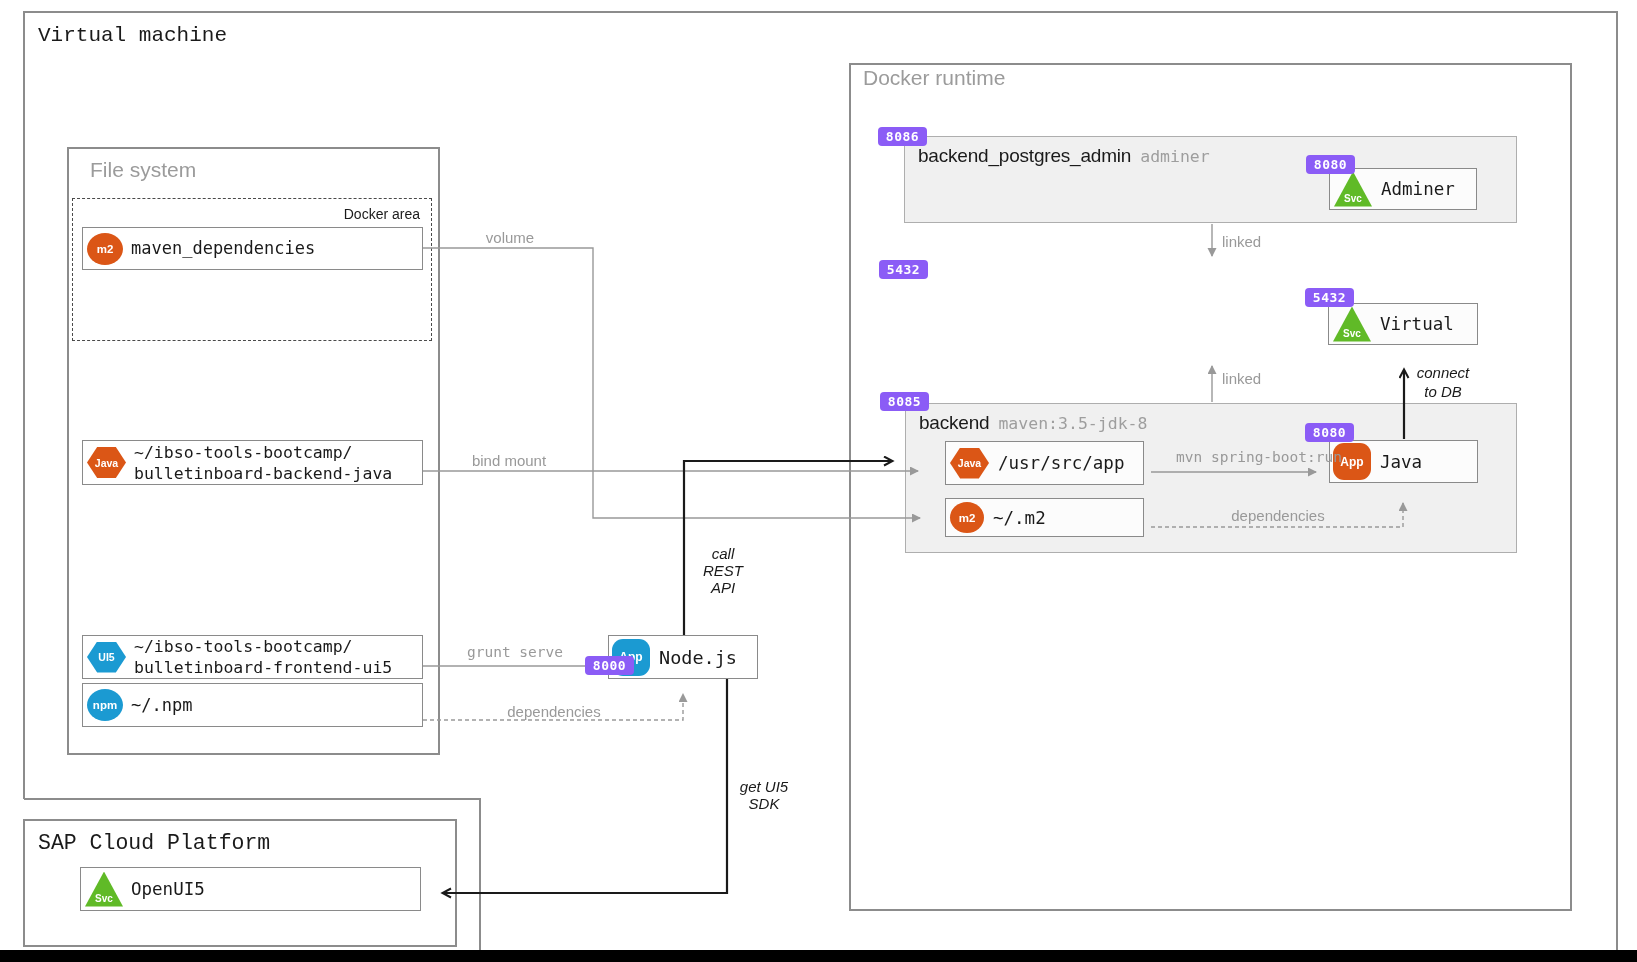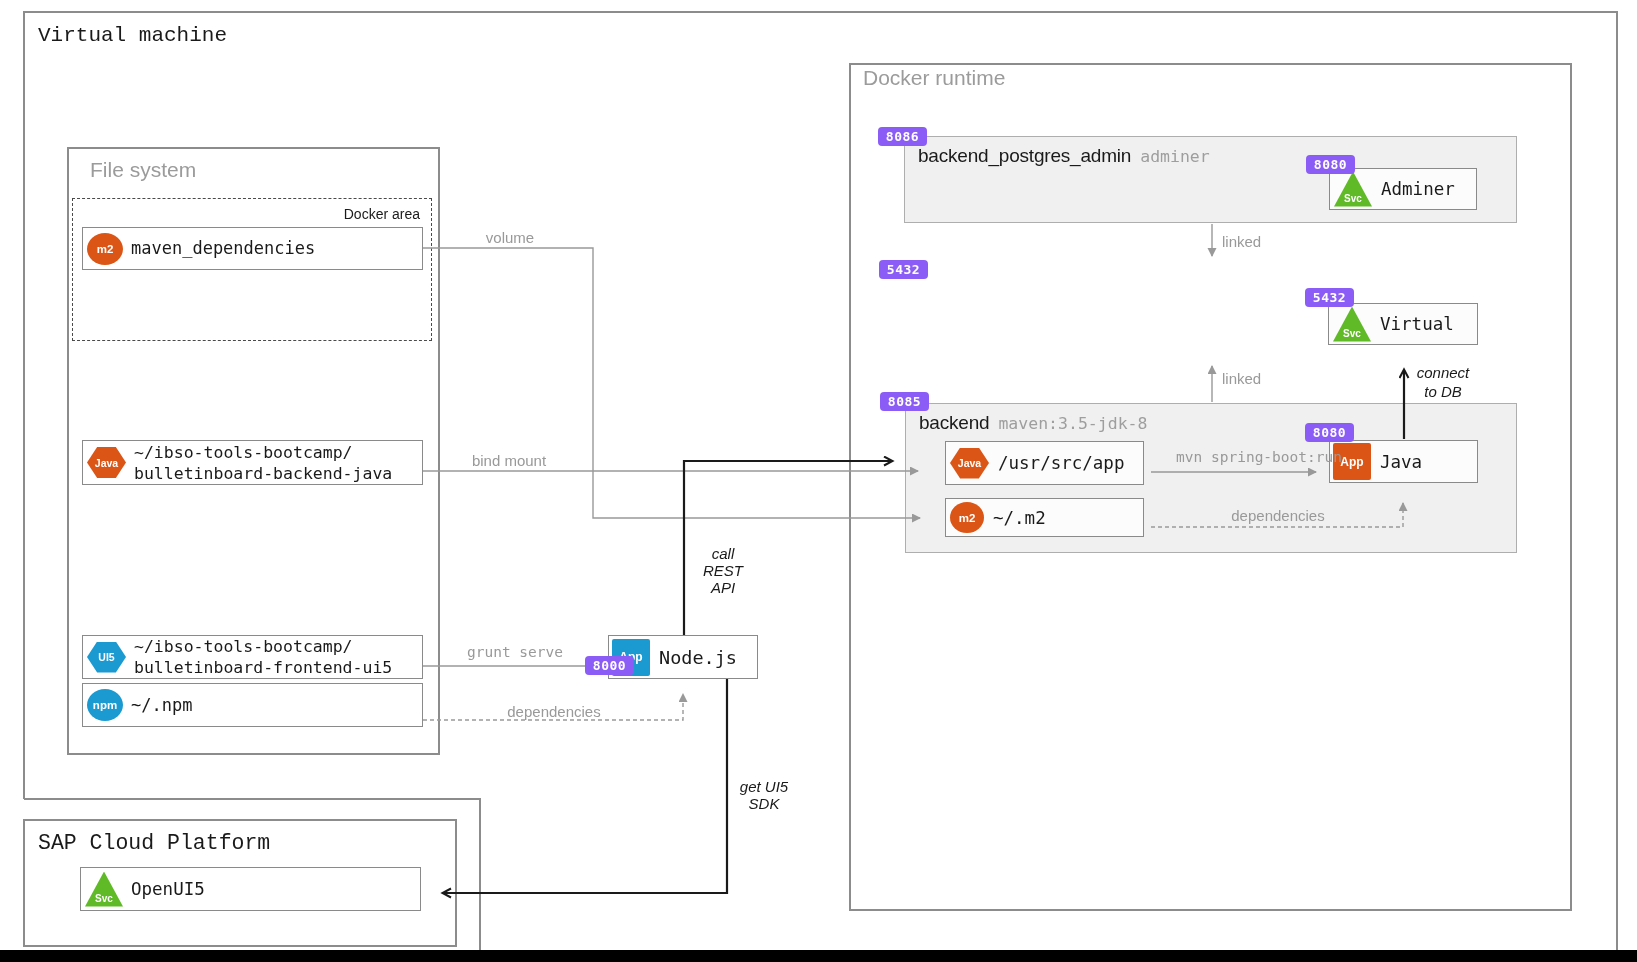--- a/index.html
+++ b/index.html
@@ -28,21 +28,21 @@
   .cimage{font-family:"DejaVu Sans Mono",monospace;font-size:16.5px;color:#9e9e9e;}
   .edge-label{position:absolute;font-size:15px;color:#999;text-align:center;z-index:6;white-space:nowrap;}
   .edge-label.mono{font-family:"DejaVu Sans Mono",monospace;font-size:14.5px;}
   .note-label{position:absolute;font-size:15px;font-style:italic;color:#1a1a1a;text-align:center;
               line-height:17px;z-index:6;white-space:nowrap;}
   
   .icon{display:flex;align-items:center;justify-content:center;color:#fff;font-weight:bold;flex:none;}
   .icon.ellipse{width:36px;height:32px;border-radius:50%;font-size:11.5px;}
   .icon.hex{width:39px;height:31px;font-size:10.5px;
             clip-path:polygon(26% 0%,74% 0%,100% 50%,74% 100%,26% 100%,0% 50%);}
-  .icon.square{width:38px;height:37px;border-radius:2px;font-size:12px;}
+  .icon.square{width:38px;height:37px;border-radius:11px;font-size:12px;}
   .icon.tri{width:38px;height:35px;font-size:10px;align-items:flex-end;padding-bottom:3px;
             box-sizing:border-box;clip-path:polygon(50% 0%,100% 100%,0% 100%);}
   .orange{background:#DB5616;}
   .blue{background:#1B9AD2;}
   .green{background:#60BA27;}
   .blackbar{position:absolute;left:0;top:950;width:1637px;height:12px;background:#000;z-index:9;}
 </style>
 </head>
 <body>
 

